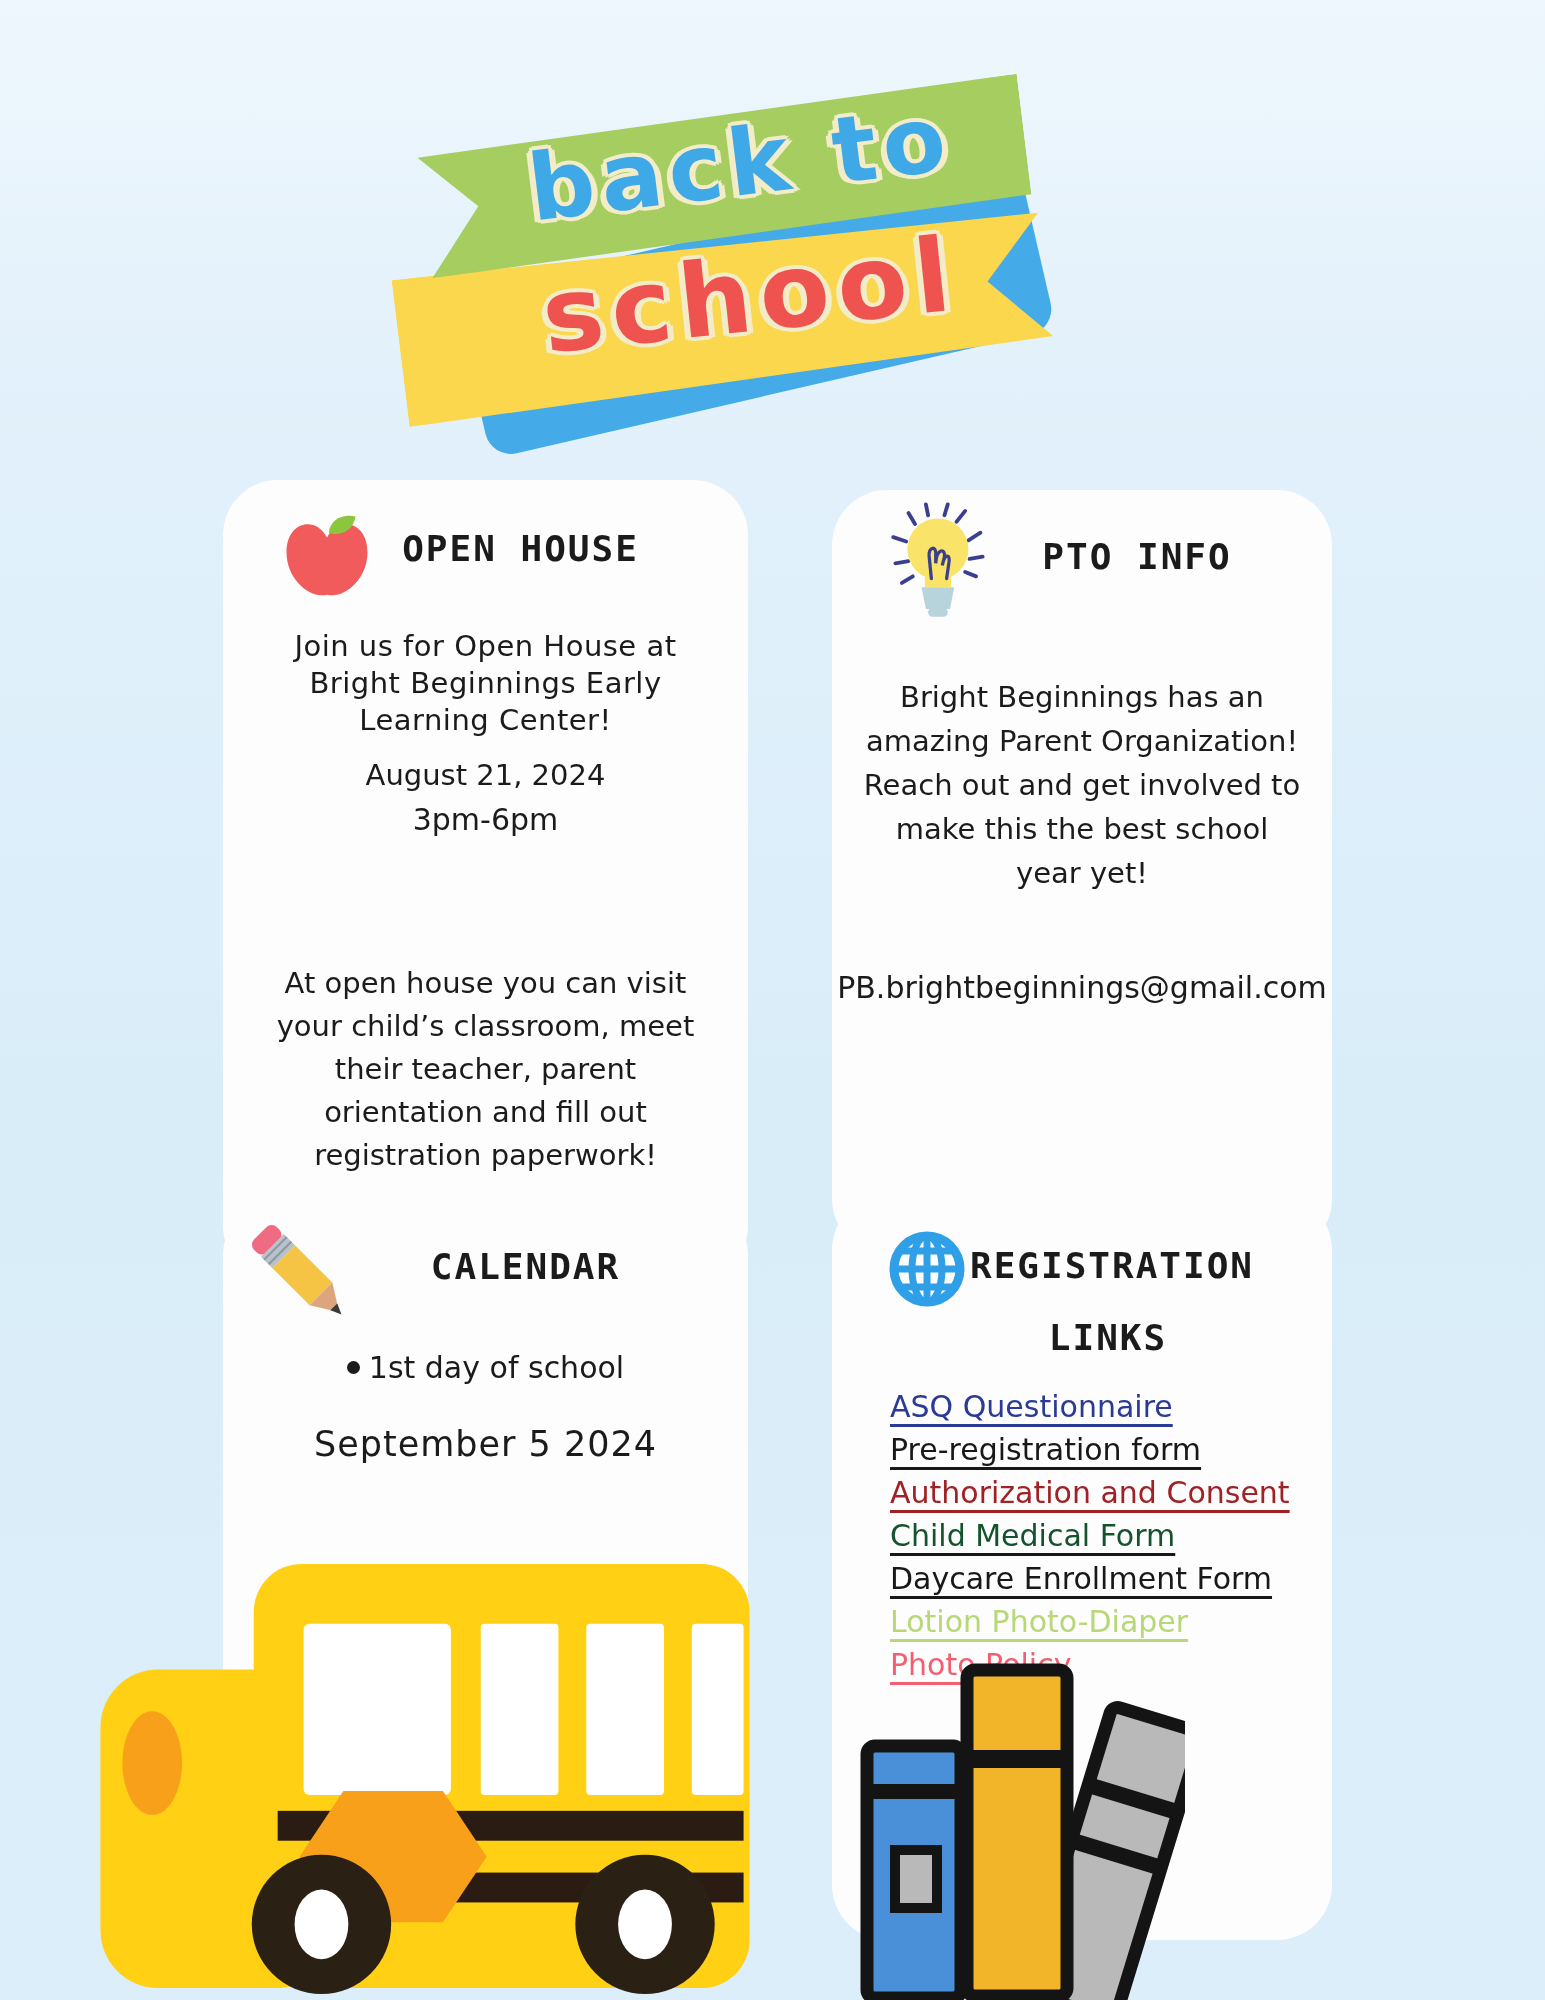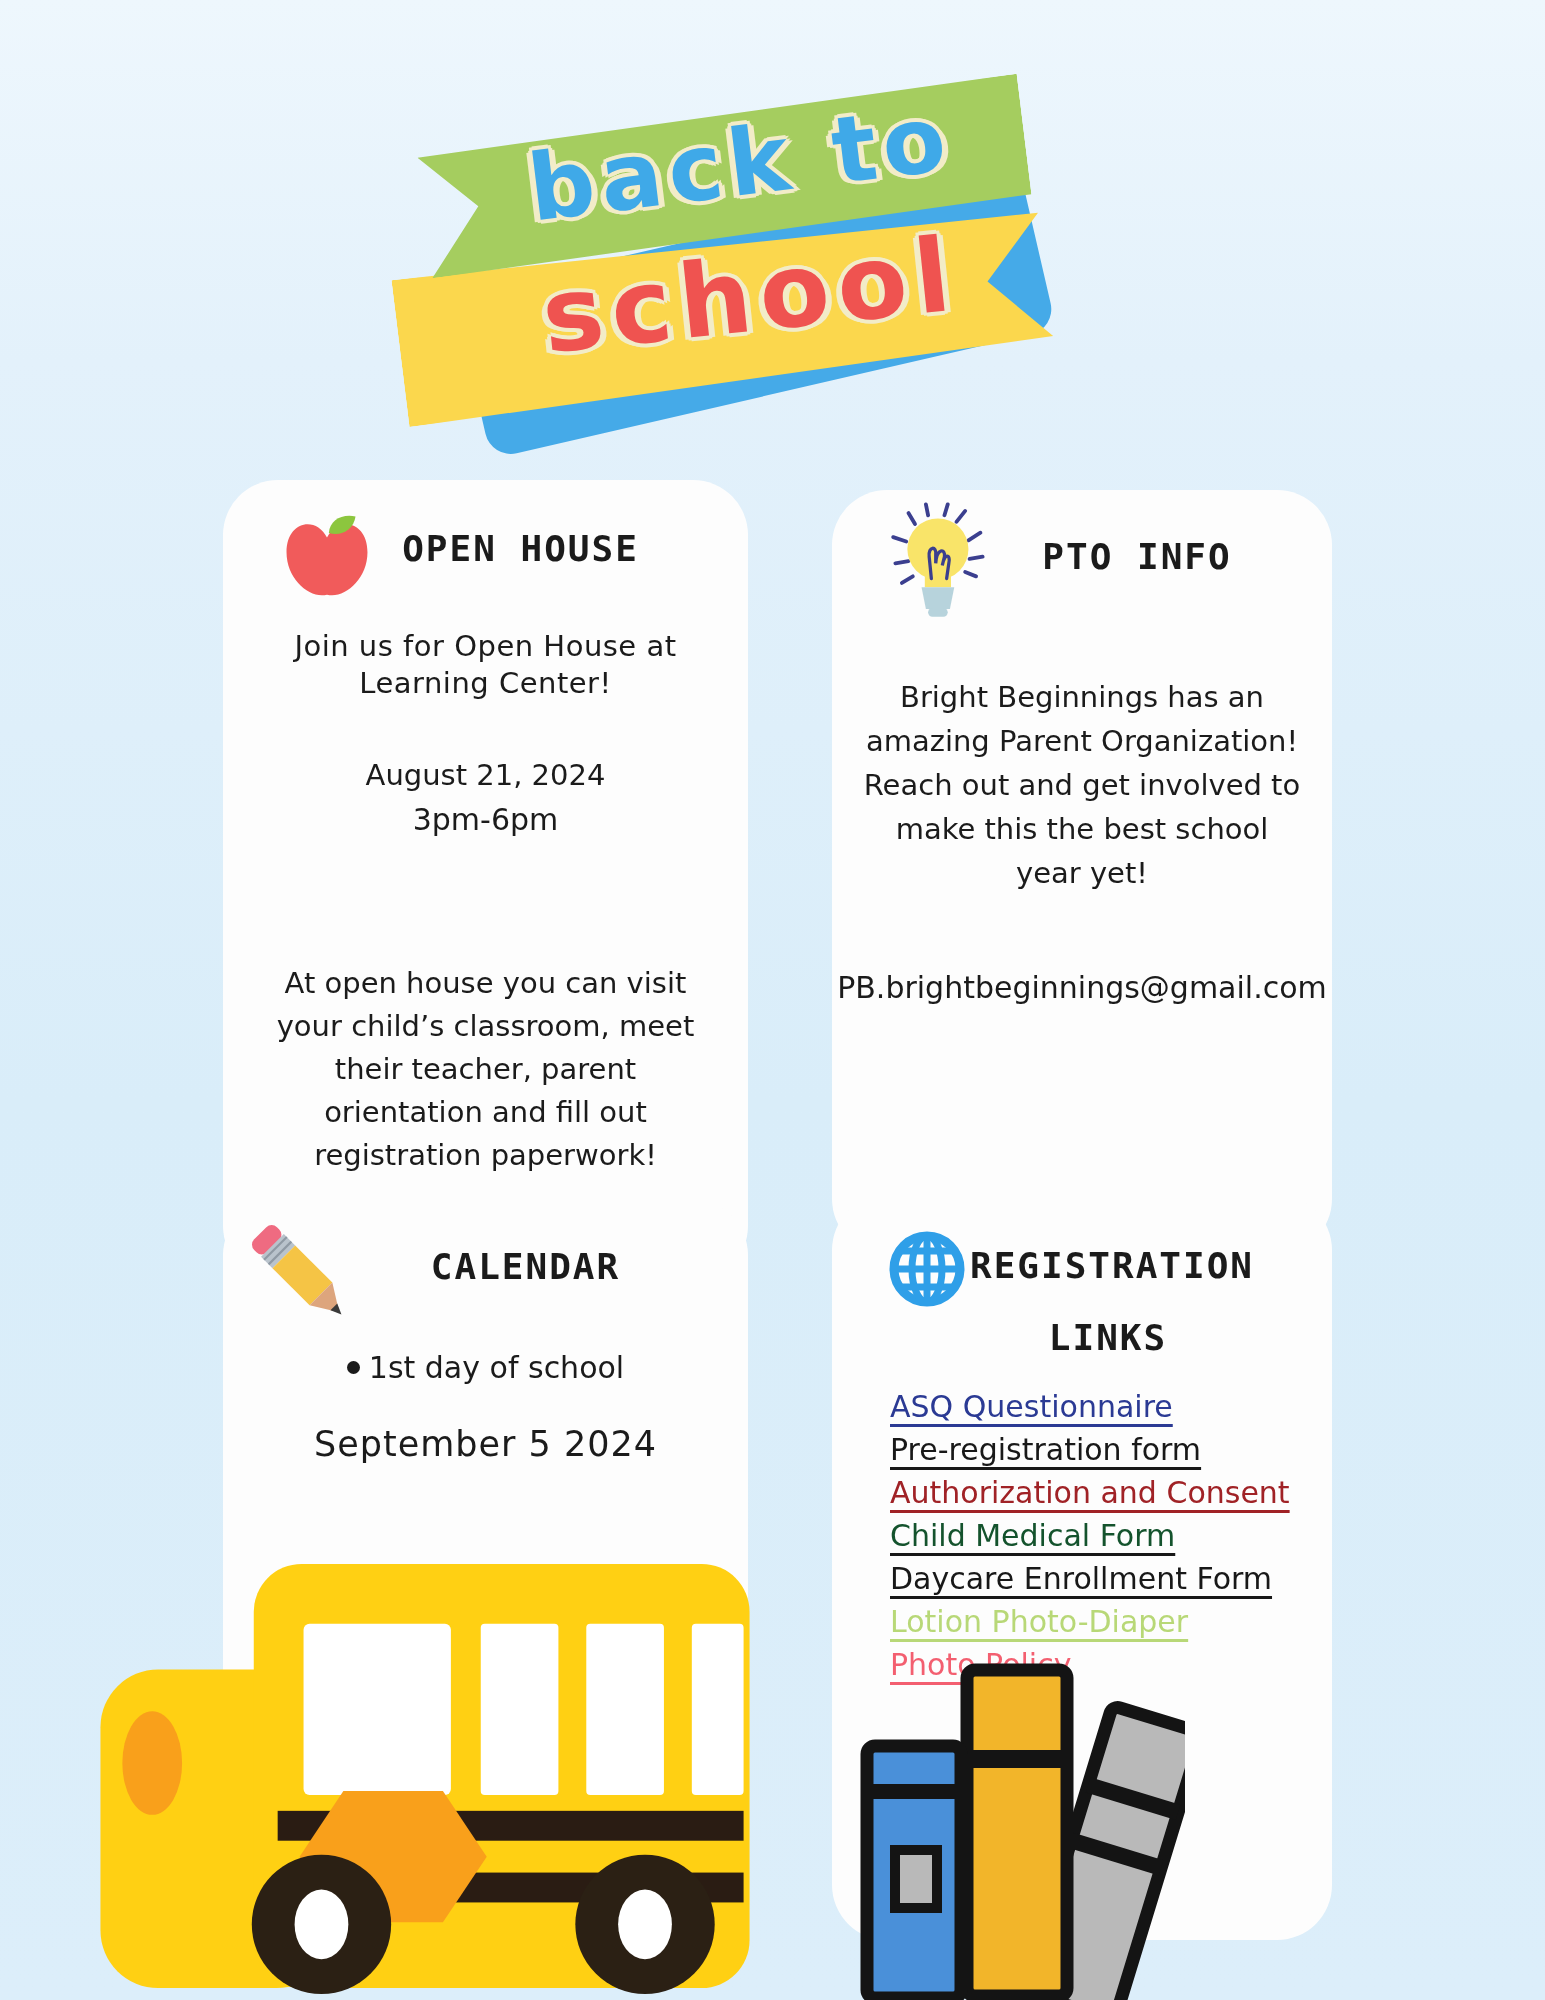--- a/index.html
+++ b/index.html
@@ -75,20 +75,21 @@
   <section class="card card-open-house">
     <span class="icon" style="left:58px;top:30px;width:92px;height:92px;">
       <svg viewBox="0 0 100 100" width="92" height="92">
         <path d="M50 30 C38 6 6 12 6 46 C6 76 32 97 50 92 C68 97 94 76 94 46 C94 12 62 6 50 30 Z" fill="#f15b5b"></path>
         <path d="M52 25 C53 11 66 4 81 7 C79 21 66 29 52 25 Z" fill="#8cc63e"></path>
       </svg>
     </span>
     <h2 style="top:48px;transform:translateX(35px);">OPEN HOUSE</h2>
     <div class="center oh-intro">
         <div>Join us for Open House at</div>
+        <div>Bright Beginnings Early</div>
         <div>Learning Center!</div>
       </div>
     <div class="center oh-date">August 21, 2024</div>
     <div class="center oh-time">3pm-6pm</div>
     <p class="center oh-desc">At open house you can visit your child’s classroom, meet their teacher, parent orientation and fill out registration paperwork!</p>
   </section>
 
   <section class="card card-pto">
     <span class="icon" style="left:52px;top:10px;width:110px;height:120px;">
       <svg viewBox="0 0 100 110" width="110" height="120">

